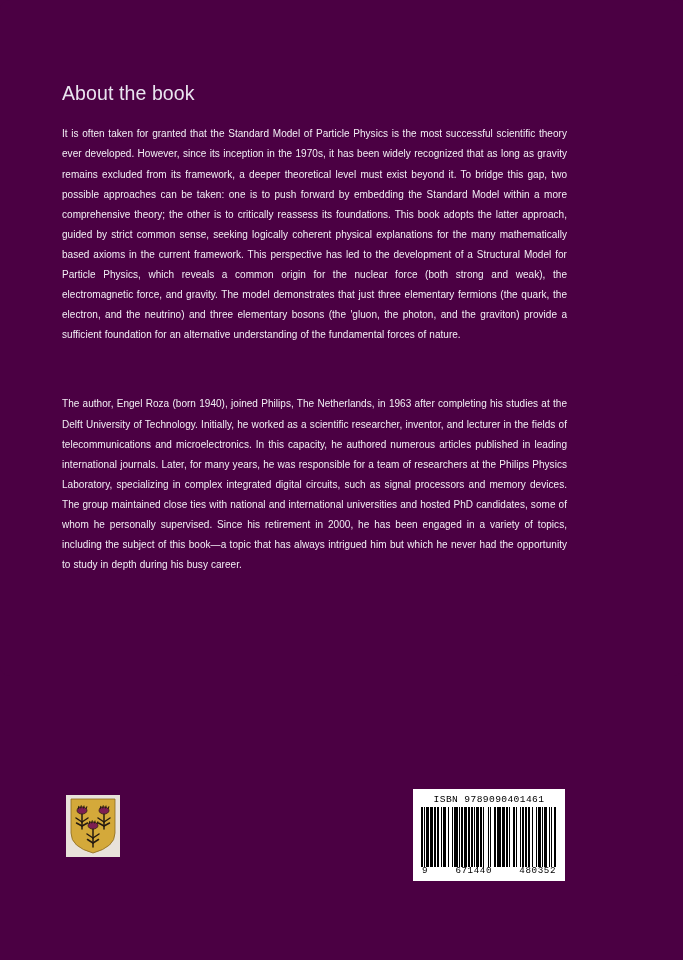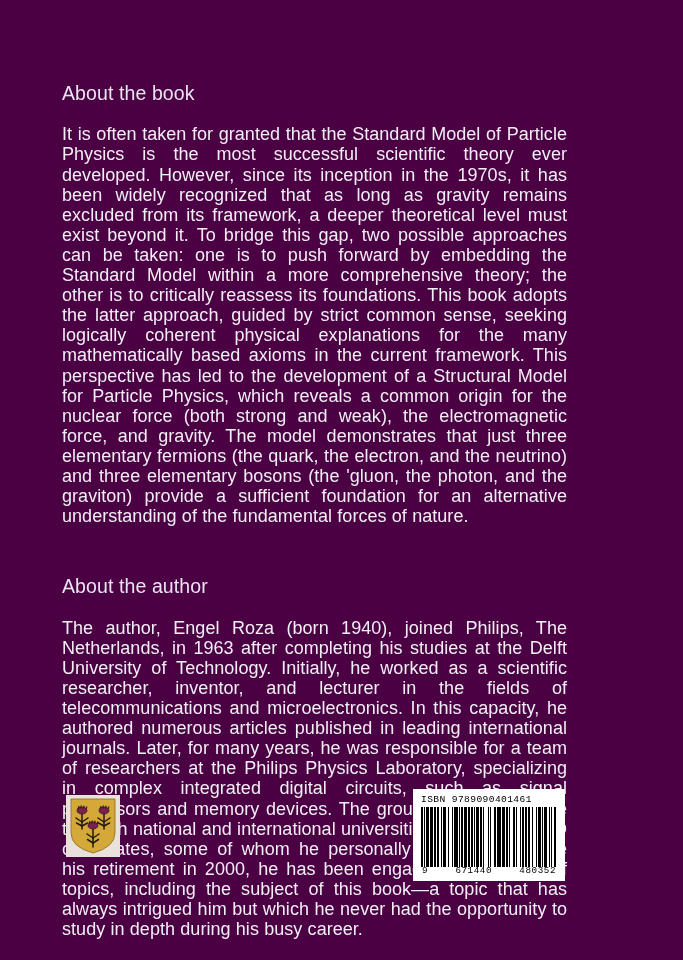--- a/index.html
+++ b/index.html
@@ -35,21 +35,21 @@
     color: #e9e4ef;
     font-size: 19.5px;
     font-weight: 300;
     letter-spacing: 0.1px;
     margin: 0 0 19px 0;
     line-height: 1.2;
   }
 
   .body-text {
     color: #f2eef5;
-    font-size: 18px;
+    font-size: 10px;
     line-height: 20.1px;
     text-align: justify;
     text-justify: inter-word;
     margin: 0;
     letter-spacing: 0.04px;
     word-spacing: 0.2px;
   }
 
   .section-author {
     margin-top: 49px;
@@ -81,21 +81,21 @@
     width: 152px;
     height: 92px;
     background: #ffffff;
     box-sizing: border-box;
     padding: 5px 8px 3px 8px;
   }
   .isbn-line {
     font-family: "Liberation Mono", monospace;
     font-size: 9.6px;
     color: #000000;
-    text-align: left;
+    text-align: center;
     letter-spacing: 0.4px;
     line-height: 11px;
     white-space: nowrap;
   }
   .bars {
     margin-top: 2px;
     height: 60px;
     width: 100%;
     display: block;
   }
@@ -118,21 +118,20 @@
 <div class="page">
 
   <div class="content">
 
     <section class="section-book">
       <h2 class="section-heading">About the book</h2>
       <p class="body-text">It is often taken for granted that the Standard Model of Particle Physics is the most successful scientific theory ever developed. However, since its inception in the 1970s, it has been widely recognized that as long as gravity remains excluded from its framework, a deeper theoretical level must exist beyond it. To bridge this gap, two possible approaches can be taken: one is to push forward by embedding the Standard Model within a more comprehensive theory; the other is to critically reassess its foundations. This book adopts the latter approach, guided by strict common sense, seeking logically coherent physical explanations for the many mathematically based axioms in the current framework. This perspective has led to the development of a Structural Model for Particle Physics, which reveals a common origin for the nuclear force (both strong and weak), the electromagnetic force, and gravity. The model demonstrates that just three elementary fermions (the quark, the electron, and the neutrino) and three elementary bosons (the 'gluon, the photon, and the graviton) provide a sufficient foundation for an alternative understanding of the fundamental forces of nature.</p>
     </section>
 
     <section class="section-author">
-      <h2 class="section-heading">About the author</h2>
       <p class="body-text">The author, Engel Roza (born 1940), joined Philips, The Netherlands, in 1963 after completing his studies at the Delft University of Technology. Initially, he worked as a scientific researcher, inventor, and lecturer in the fields of telecommunications and microelectronics. In this capacity, he authored numerous articles published in leading international journals. Later, for many years, he was responsible for a team of researchers at the Philips Physics Laboratory, specializing in complex integrated digital circuits, such as signal processors and memory devices. The group maintained close ties with national and international universities and hosted PhD candidates, some of whom he personally supervised. Since his retirement in 2000, he has been engaged in a variety of topics, including the subject of this book—a topic that has always intrigued him but which he never had the opportunity to study in depth during his busy career.</p>
     </section>
 
   </div>
 
   <div class="logo-wrap">
     <div class="logo-frame">
       <svg class="logo-svg" width="54" height="62" viewBox="0 0 54 62">
         <rect x="0" y="0" width="54" height="62" fill="#e8e2da"></rect>
         <path d="M5 4 H49 V38 Q49 52 27 58 Q5 52 5 38 Z" fill="#d4a93a" stroke="#8a6a1e" stroke-width="0.8"></path>

